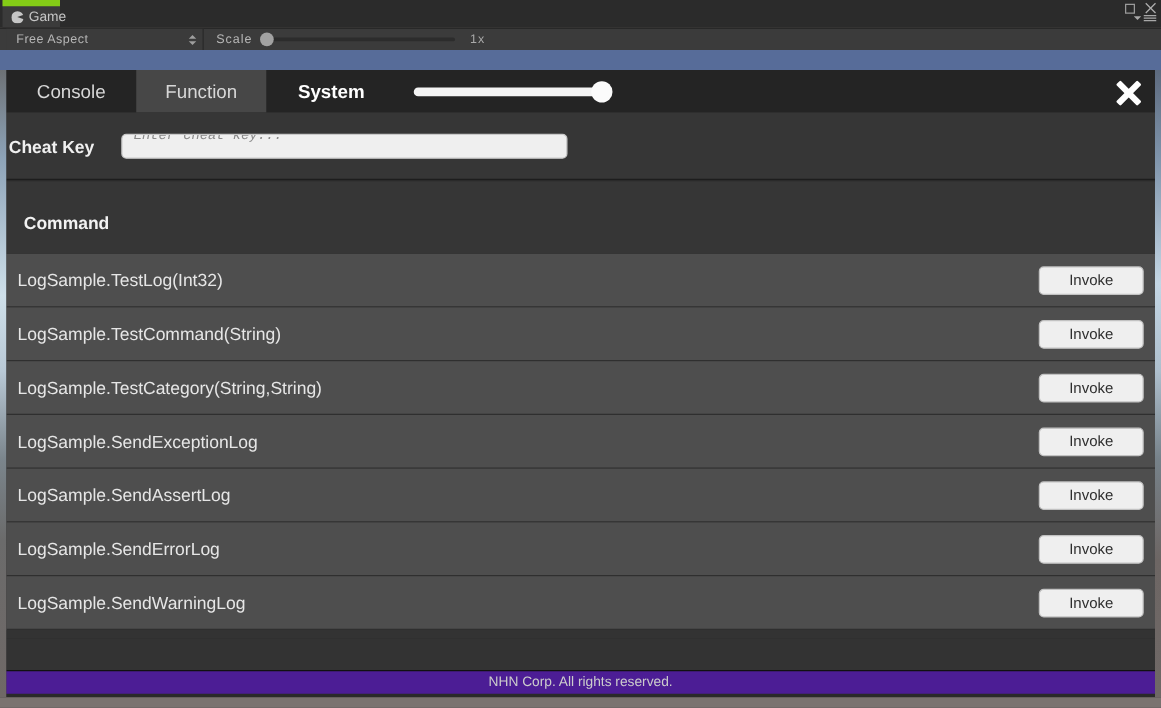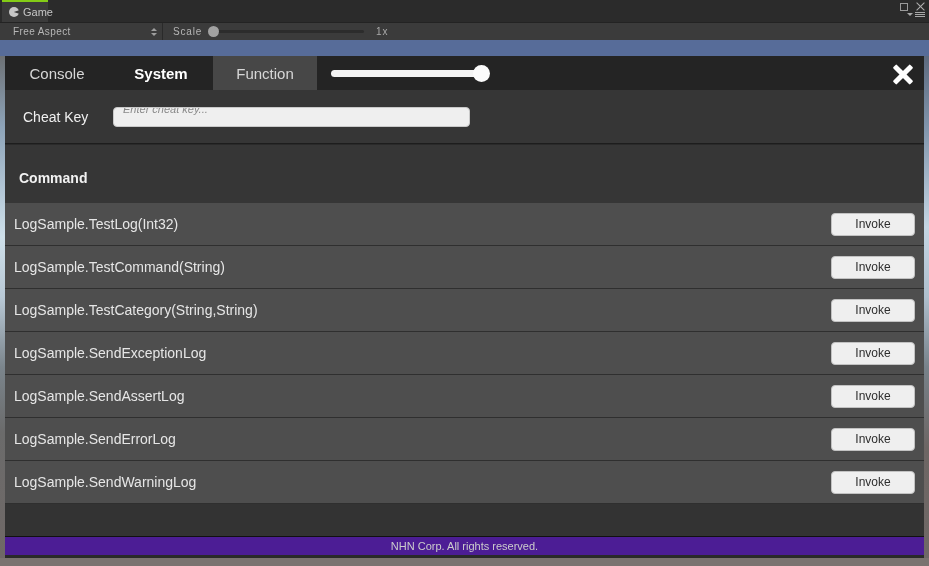--- a/index.html
+++ b/index.html
@@ -16,21 +16,21 @@
   }
 
   
   .unity-tabstrip {
     position: absolute; left: 0; top: 0; width: 929px; height: 22px;
     background: #2b2b2b;
   }
   .unity-tab {
     position: absolute; left: 2px; top: 0; width: 46px; height: 22px;
     background: #3b3b3b;
-    border-top: 2px solid #84cc16;
+    border-top: 5px solid #84cc16;
     display: flex; align-items: center; gap: 4px;
     padding-left: 7px;
     font-size: 11px; color: #c6c6c6;
   }
   .game-icon {
     width: 10px; height: 10px; position: relative; flex: 0 0 auto;
   }
   .game-icon::before {
     content: ""; position: absolute; left: 0; top: 0;
     width: 10px; height: 10px; border-radius: 50%;
@@ -180,27 +180,27 @@
   .close-x::after  { transform: rotate(-45deg); }
 
   
   .cheat-row {
     position: absolute; left: 5px; top: 34px; right: 5px; height: 54px;
     background: #363636;
     display: flex; align-items: center;
     border-bottom: 1px solid #1d1d1d;
   }
   .cheat-label {
-    margin-left: 18px; width: 78px;
-    font-size: 14px; font-weight: normal; color: #f0f0f0;
+    margin-left: 2px; width: 78px;
+    font-size: 14px; font-weight: bold; color: #f0f0f0;
   }
   .cheat-input {
     margin-left: 12px; width: 357px; height: 20px;
     background: #efefef; border: 1px solid #c9c9c9; border-radius: 4px;
-    font-family: Liberation Sans, sans-serif;
+    font-family: Liberation Mono, monospace;
     font-size: 11px; font-style: italic; color: #7d7d7d;
     padding: 0 0 16px 9px;
     outline: none;
   }
   .cheat-input::placeholder { color: #8a8a8a; font-style: italic; opacity: 1; }
 
   
   .cmd-header {
     position: absolute; left: 5px; top: 89px; right: 5px; height: 66px;
     background: #363636;
@@ -298,22 +298,22 @@
 
   <div class="blue-bar"></div>
 
   <div class="gameview">
 
     <div class="scroll-edge-left"></div>
     <div class="scroll-edge-right"></div>
 
     <div class="tabbar">
       <div class="ctab">Console</div>
+      <div class="ctab selected">Function</div>
       <div class="ctab active">System</div>
-      <div class="ctab selected">Function</div>
       <div class="hslider">
         <span class="hslider-track"></span>
         <span class="hslider-knob"></span>
       </div>
       <div class="close-x"></div>
     </div>
 
     <div class="cheat-row">
       <div class="cheat-label">Cheat Key</div>
       <input class="cheat-input" type="text" placeholder="Enter cheat key..." style="">

